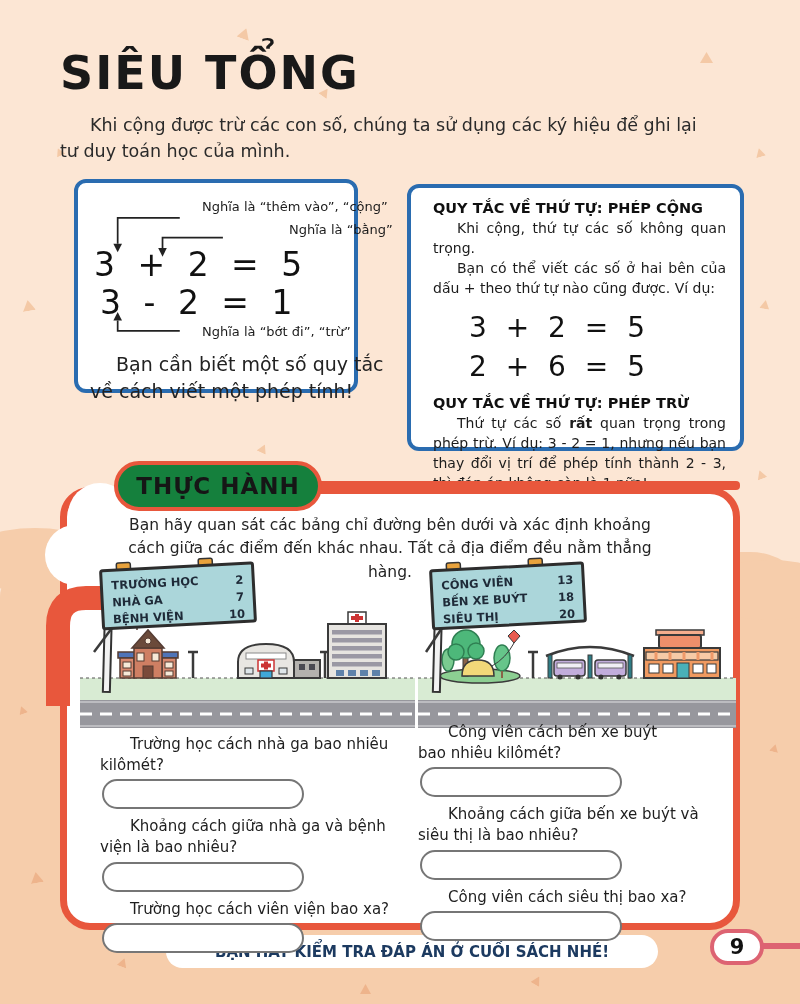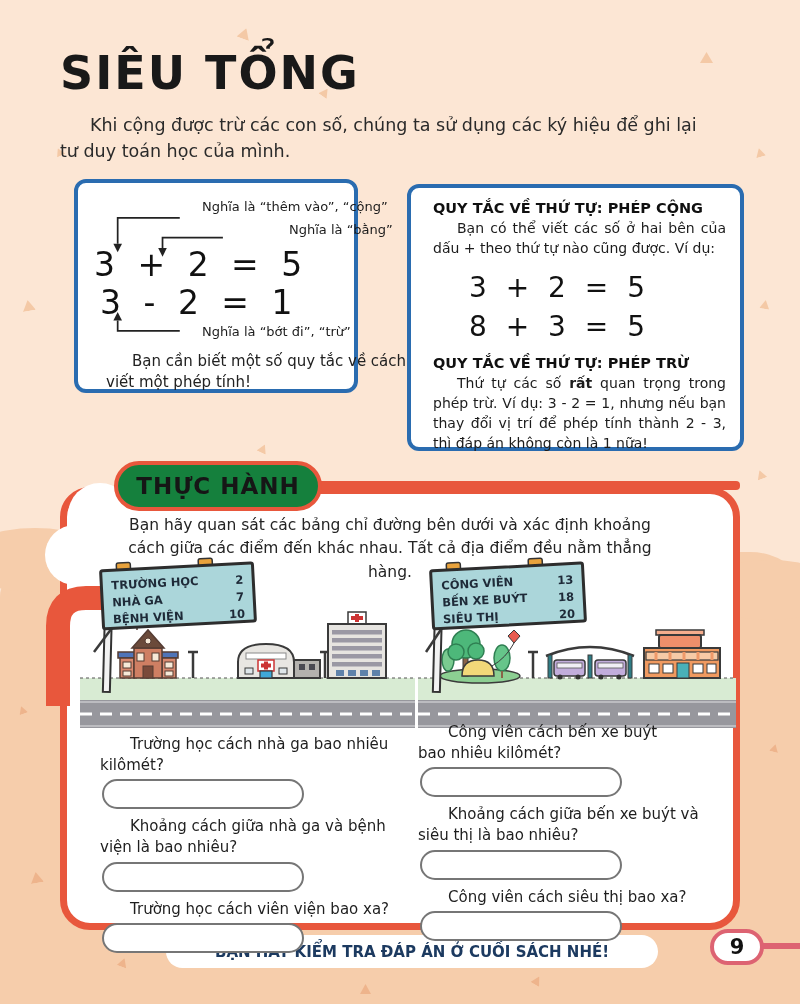--- a/index.html
+++ b/index.html
@@ -19,21 +19,21 @@
 
   .title{position:absolute; left:60px; top:46px; font-size:46px; font-weight:bold; letter-spacing:2px; color:#191919; z-index:2;}
   .intro{position:absolute; left:60px; top:112px; width:660px; font-size:17.5px; line-height:1.5; text-indent:30px; color:#2a2a2a; z-index:2;}
 
   
   .bluebox{position:absolute; background:#fff; border:4px solid var(--accent-blue,#2a6cb0); border-radius:12px; z-index:2;}
   .box-symbols{left:74px; top:179px; width:284px; height:214px;}
   .box-rules{left:407px; top:184px; width:337px; height:267px; padding:12px 14px 8px 22px;}
   .ann{position:absolute; font-size:13px; color:#1c1c1c; white-space:nowrap;}
   .eq-big{position:absolute; font-size:33px; letter-spacing:6px; color:#111;}
-  .note{position:absolute; left:12px; top:168px; width:302px; font-size:15px; line-height:1.4; text-indent:26px;margin-left:16px;}
+  .note{position:absolute; left:12px; top:168px; width:302px; font-size:19px; line-height:1.4; text-indent:26px;}
   .arrows-svg{position:absolute; left:0; top:0; width:100%; height:100%;}
 
   .rule-h{font-size:14.5px; font-weight:bold; color:#101010; margin-bottom:3px;}
   .rule-p{font-size:14px; line-height:1.42; text-indent:24px; color:#1c1c1c; text-align:justify;}
   .rule-eqs{margin:9px 0 9px 36px; font-size:28px; letter-spacing:5px; line-height:1.4; color:#111;}
   .rule-h2{margin-top:8px;}
 
   
   .practice-bar{position:absolute; left:295px; top:481px; width:445px; height:9px; background:var(--accent-red,#e8573c); border-radius:4px; z-index:4;}
   .practice-pill{position:absolute; left:114px; top:461px; width:208px; height:50px; background:#15803d; border:4px solid var(--accent-red,#e8573c); border-radius:28px; display:flex; align-items:center; justify-content:center; font-size:23px; font-weight:bold; letter-spacing:1px; color:#161616; z-index:7;}
@@ -101,24 +101,25 @@
     <span class="ann" style="left:124px; top:16px;">Nghĩa là “thêm vào”, “cộng”</span>
     <span class="ann" style="left:174px; top:39px;margin-left:37px;">Nghĩa là “bằng”</span>
     <div class="eq-big" style="left:16px; top:62px;">3 + 2 = 5</div>
     <div class="eq-big" style="left:22px; top:100px;">3 - 2 = 1</div>
     <span class="ann" style="left:124px; top:141px;">Nghĩa là “bớt đi”, “trừ”</span>
     <p class="note">Bạn cần biết một số quy tắc về cách viết một phép tính!</p>
   </div>
 
   <div class="bluebox box-rules">
     <div class="rule-h">QUY TẮC VỀ THỨ TỰ: PHÉP CỘNG</div>
+    <p class="rule-p">Khi cộng, thứ tự các số không quan trọng.</p>
     <p class="rule-p">Bạn có thể viết các số ở hai bên của dấu + theo thứ tự nào cũng được. Ví dụ:</p>
     <div class="rule-eqs">
       <div>3 + 2 = 5</div>
-      <div>8 + 3 = 5</div>
+      <div>2 + 6 = 5</div>
     </div>
     <div class="rule-h rule-h2">QUY TẮC VỀ THỨ TỰ: PHÉP TRỪ</div>
     <p class="rule-p"><span>Thứ tự các số </span><b>rất</b><span> quan trọng trong phép trừ. Ví dụ: 3 - 2 = 1, nhưng nếu bạn thay đổi vị trí để phép tính thành 2 - 3, thì đáp án không còn là 1 nữa!</span></p>
   </div>
 
   <div class="practice-box"></div>
   <div class="cloud" style="left:68px; top:483px; width:64px; height:64px;"></div>
   <div class="cloud" style="left:45px; top:525px; width:60px; height:60px;"></div>
   <div class="cloud" style="left:97px; top:522px; width:56px; height:56px;"></div>
   <div class="cloud" style="left:126px; top:496px; width:48px; height:48px;"></div>

